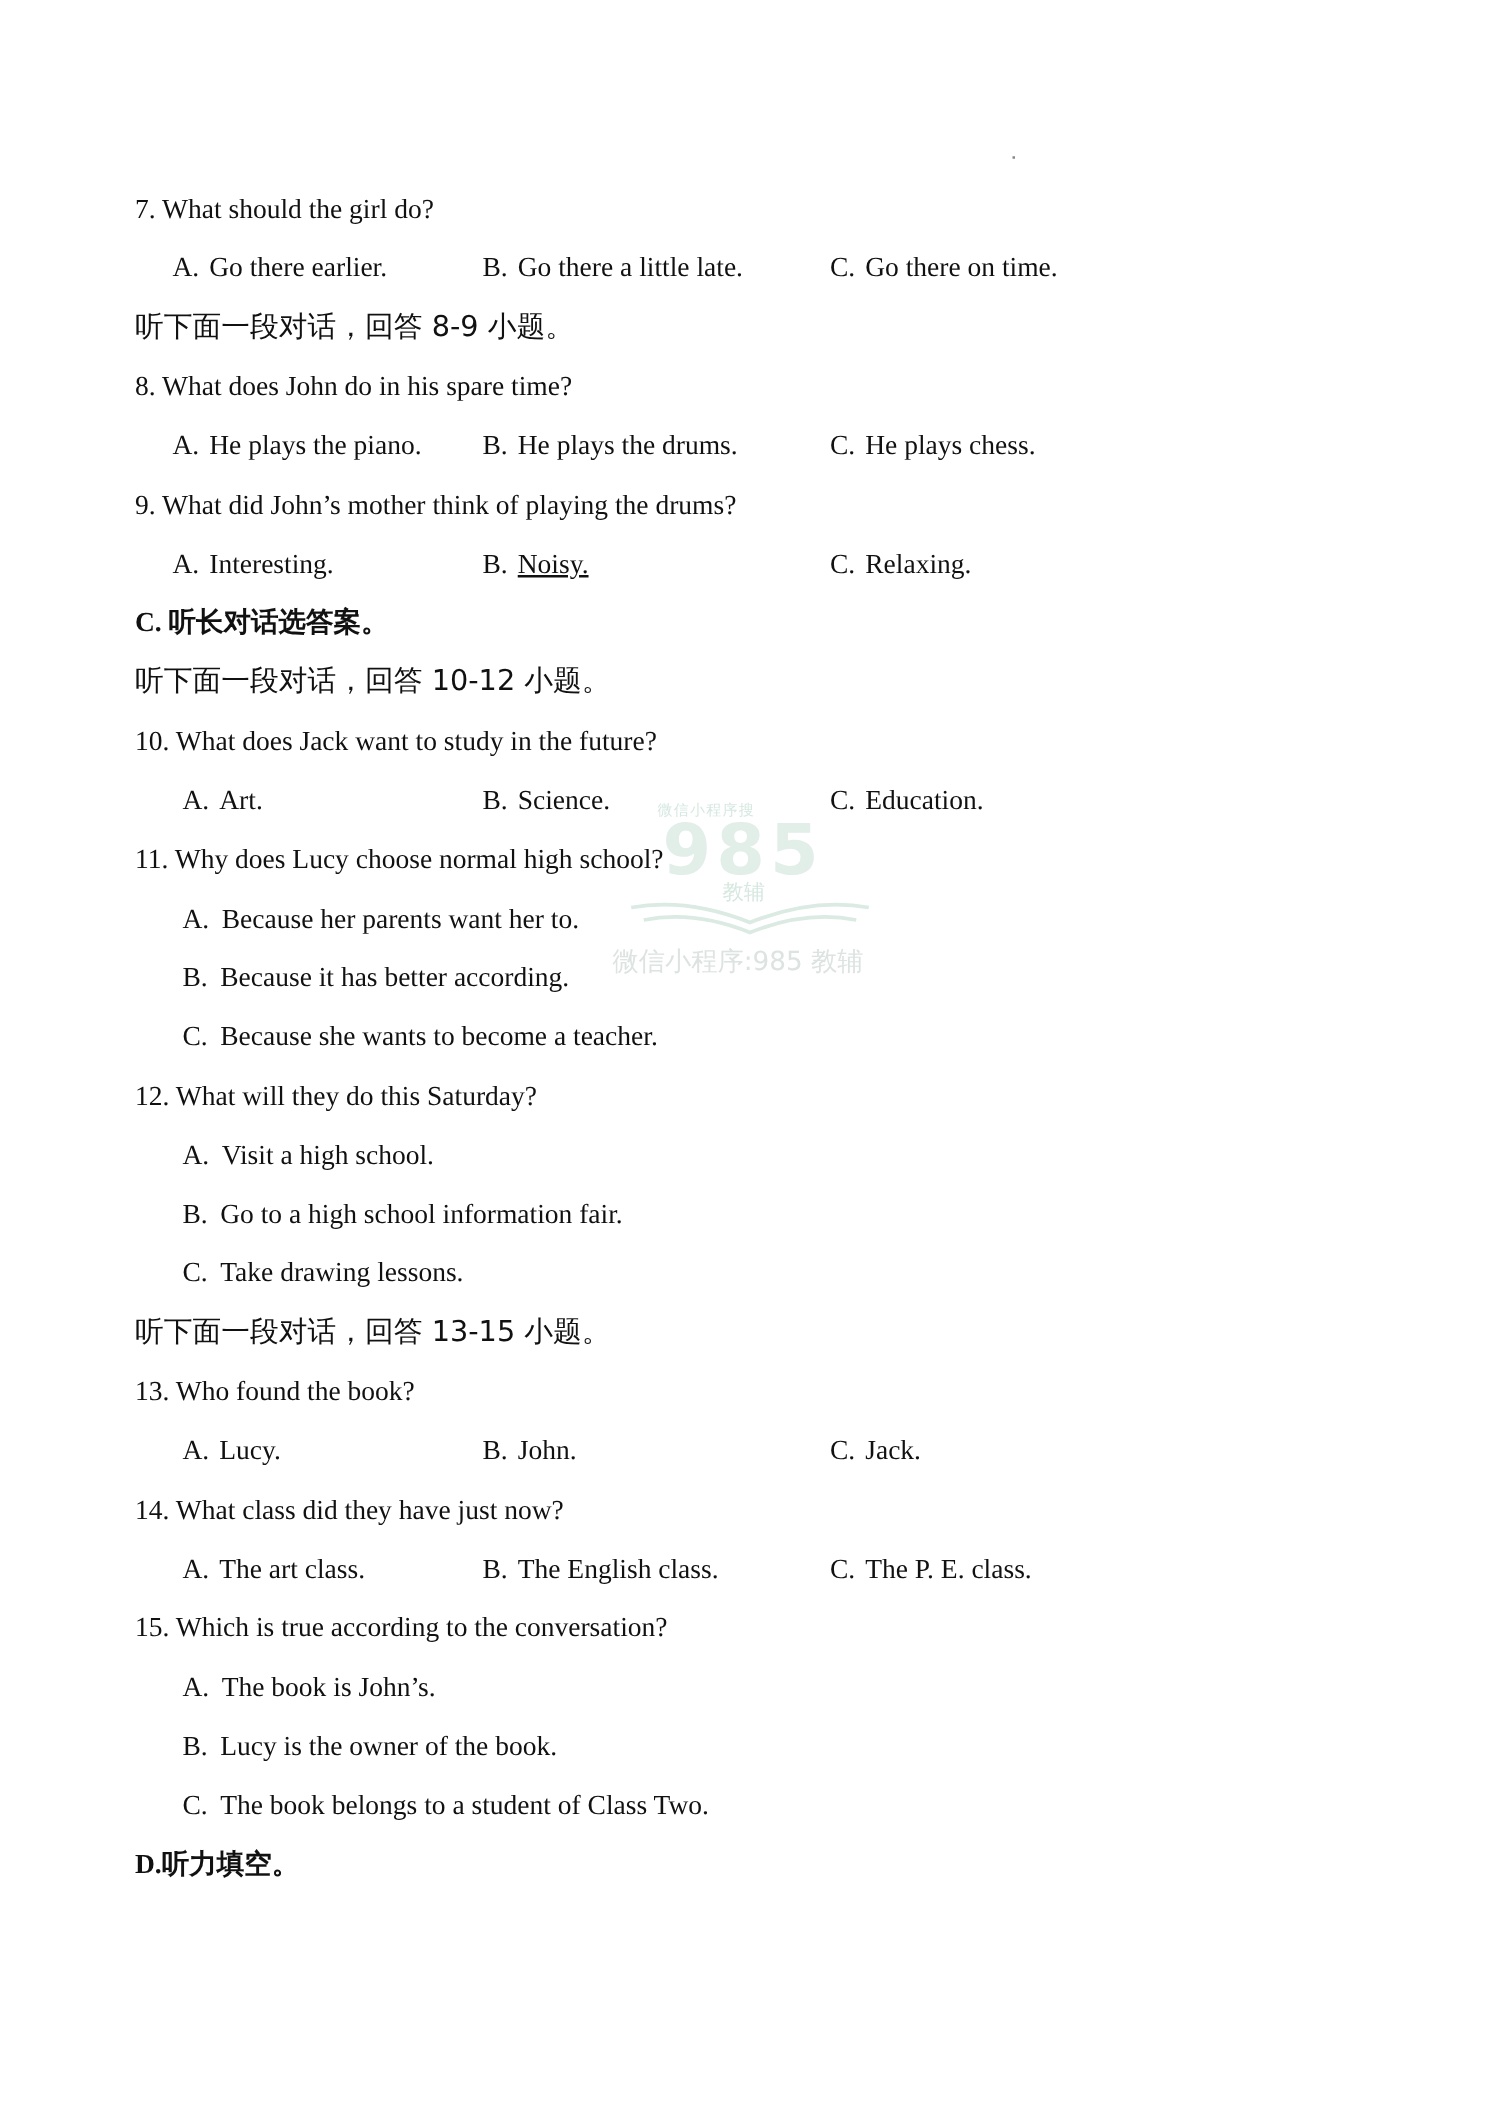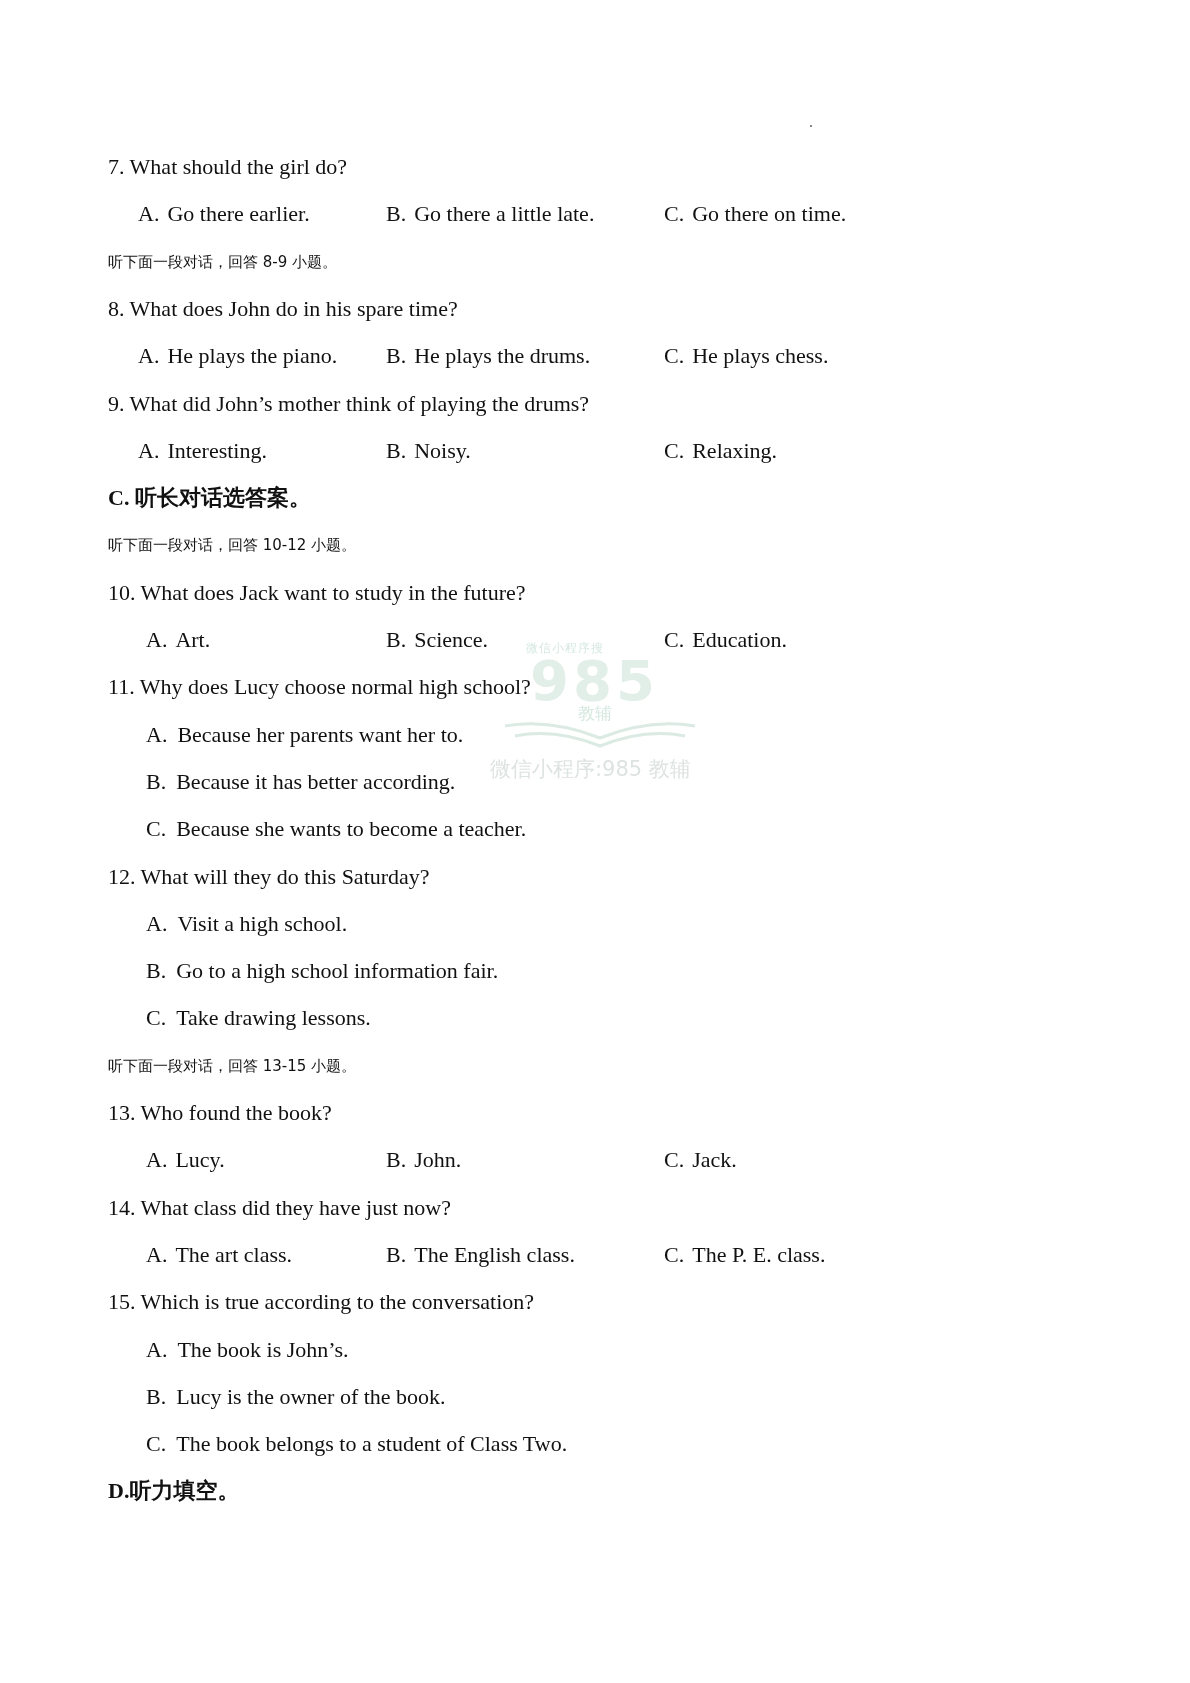--- a/index.html
+++ b/index.html
@@ -9,21 +9,21 @@
     color: #111111;
   }
   .page { position: absolute; left: 0; top: 0; width: 1190px; height: 1683px; }
   .line {
     position: absolute; left: 108px; height: 30px;
     font-size: 22px; line-height: 30px; white-space: nowrap;
   }
   .opt { position: absolute; top: 0; white-space: nowrap; }
   .opt .lbl { display: inline-block; margin-right: 8px; }
   .section { font-weight: bold; }
-  .cn { font-family: "DejaVu Sans", sans-serif; font-size: 15px; }
+  .cn { font-family: "DejaVu Sans", sans-serif; font-size: 23px; }
   .page-num {
     position: absolute; top: 1558px; left: 0; width: 1190px; text-align: center;
     font-size: 17px;
   }
   .dot { position: absolute; left: 810px; top: 125px; width: 2px; height: 2px; background: #888; }
   .watermark { position: absolute; left: 490px; top: 640px; width: 220px; height: 150px; pointer-events: none; }
   .wm-t1 { position: absolute; left: 36px; top: 0; font-family: "DejaVu Sans", sans-serif; font-size: 12px; color: #d6e8e0; letter-spacing: 1px; }
   .wm-big { position: absolute; left: 40px; top: 8px; font-family: "DejaVu Sans", sans-serif; font-size: 56px; font-weight: bold; color: #e2eee8; letter-spacing: 4px; }
   .wm-t2 { position: absolute; left: 88px; top: 62px; font-family: "DejaVu Sans", sans-serif; font-size: 17px; color: #d6e8e0; }
   .wm-book { position: absolute; left: 10px; top: 78px; width: 200px; height: 30px; }
@@ -56,21 +56,21 @@
       <div class="line cn" style="top: 247px;">听下面一段对话，回答 8-9 小题。</div>
       <div class="line" style="top: 294px;">8.  What does John do in his spare time?</div>
       <div class="line" style="top: 341px; left: 0px; width: 1190px;">
         <span class="opt" style="left: 138px;"><span class="lbl">A.</span><span>He plays the piano.</span></span>
         <span class="opt" style="left: 386px;"><span class="lbl">B.</span><span>He plays the drums.</span></span>
         <span class="opt" style="left: 664px;"><span class="lbl">C.</span><span>He plays chess.</span></span>
       </div>
       <div class="line" style="top: 389px;">9.  What did John’s mother think of playing the drums?</div>
       <div class="line" style="top: 436px; left: 0px; width: 1190px;">
         <span class="opt" style="left: 138px;"><span class="lbl">A.</span><span>Interesting.</span></span>
-        <span class="opt" style="left: 386px;"><span class="lbl">B.</span><span>Noisy.</span></span>
+        <span class="opt" style="left: 386px; text-decoration: underline;"><span class="lbl">B.</span><span>Noisy.</span></span>
         <span class="opt" style="left: 664px;"><span class="lbl">C.</span><span>Relaxing.</span></span>
       </div>
       <div class="line section" style="top: 483px;">C. 听长对话选答案。</div>
       <div class="line cn" style="top: 530px;">听下面一段对话，回答 10-12 小题。</div>
       <div class="line" style="top: 578px;">10.  What does Jack want to study in the future?</div>
       <div class="line" style="top: 625px; left: 0px; width: 1190px;">
         <span class="opt" style="left: 146px;"><span class="lbl">A.</span><span>Art.</span></span>
         <span class="opt" style="left: 386px;"><span class="lbl">B.</span><span>Science.</span></span>
         <span class="opt" style="left: 664px;"><span class="lbl">C.</span><span>Education.</span></span>
       </div>

